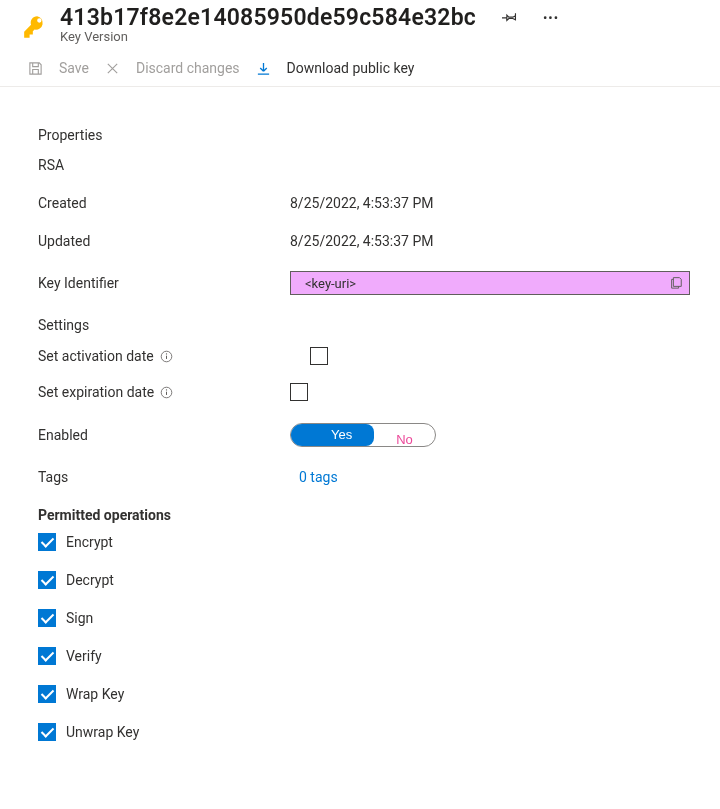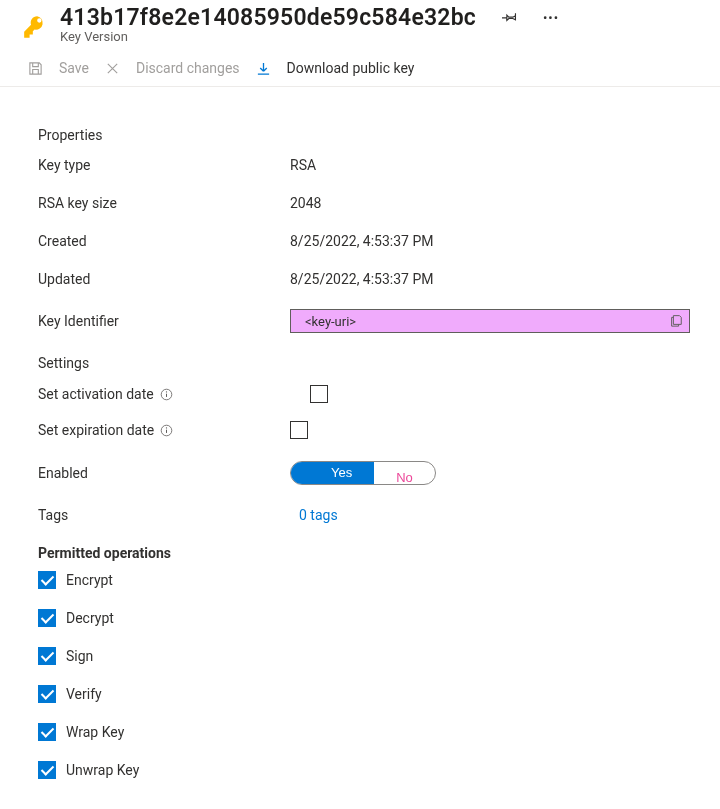--- a/index.html
+++ b/index.html
@@ -157,21 +157,21 @@
     line-height: 22px;
     background: none;
     border: none;
     cursor: pointer;
     color: #ec4899;
     margin-top: 10px;
   }
   .pill-opt.active {
     background: #0078d4;
     color: #fff;
-    border-radius: 0;
+    border-radius: 8px;
     margin: 0;
     padding-left: 40px;
   }
   .tags-link {
     color: #0078d4;
     font-size: 14px;
     text-decoration: none;
     cursor: pointer;
     padding-left: 9px;
   }
@@ -243,26 +243,21 @@
     </span>
     <span>Download public key</span>
   </button>
 </div>
 
 <div class="content">
 
   <div class="section-title">Properties</div>
 
   <div class="row">
-    <span class="label">Key type</span>
     <span class="value">RSA</span>
-  </div>
-  <div class="row">
-    <span class="label">RSA key size</span>
-    <span class="value">2048</span>
   </div>
   <div class="row">
     <span class="label">Created</span>
     <span class="value">8/25/2022, 4:53:37 PM</span>
   </div>
   <div class="row">
     <span class="label">Updated</span>
     <span class="value">8/25/2022, 4:53:37 PM</span>
   </div>
   <div class="row">

